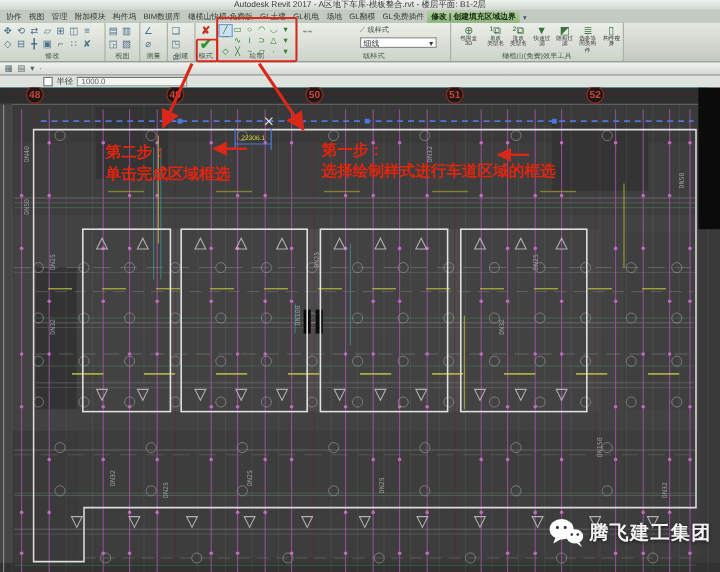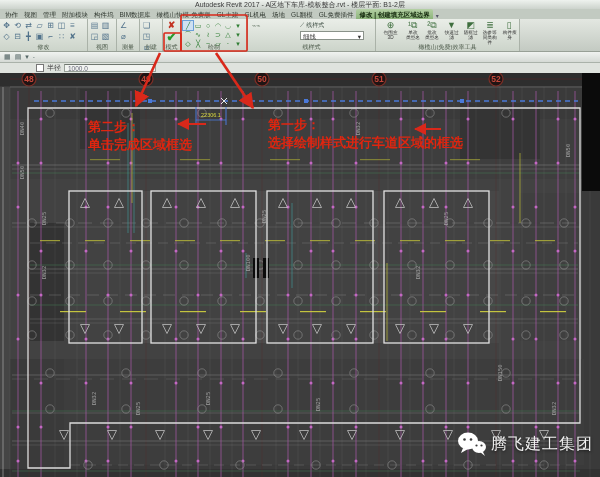--- a/index.html
+++ b/index.html
@@ -51,21 +51,21 @@
     display:flex;align-items:center;font-size:7px;color:#444;gap:3px;padding-left:36px}
   .chk{width:6px;height:6px;border:1px solid #777;background:#fff;flex:none}
   .field{width:92px;height:8px;background:#f2f4f1;border:1px solid #98a098;
     border-top-color:#6f776f;font-size:6.5px;line-height:8px;color:#667;
     padding-left:3px;box-sizing:border-box}
 
   
   .canvas{position:absolute;top:73px;left:0;width:591px;height:404px;background:#14b8a6}
   #anno{position:absolute;left:0;top:0;width:600px;height:477px;pointer-events:none}
   .watermark{position:absolute;left:457px;top:431px;display:flex;align-items:center;
-    gap:4px;color:#f2f2f2;font-size:16px;font-weight:normal;letter-spacing:1px;
+    gap:4px;color:#f2f2f2;font-size:16px;font-weight:bold;letter-spacing:1px;
     text-shadow:0 1px 3px rgba(0,0,0,.65);pointer-events:none;white-space:nowrap}
 </style>
 </head>
 <body>
 
 <div class="titlebar">Autodesk Revit 2017 -  A区地下车库-模板整合.rvt - 楼层平面: B1-2层</div>
 
 <div class="tabrow">
     <span class="tab">协作</span>
     <span class="tab">视图</span>

